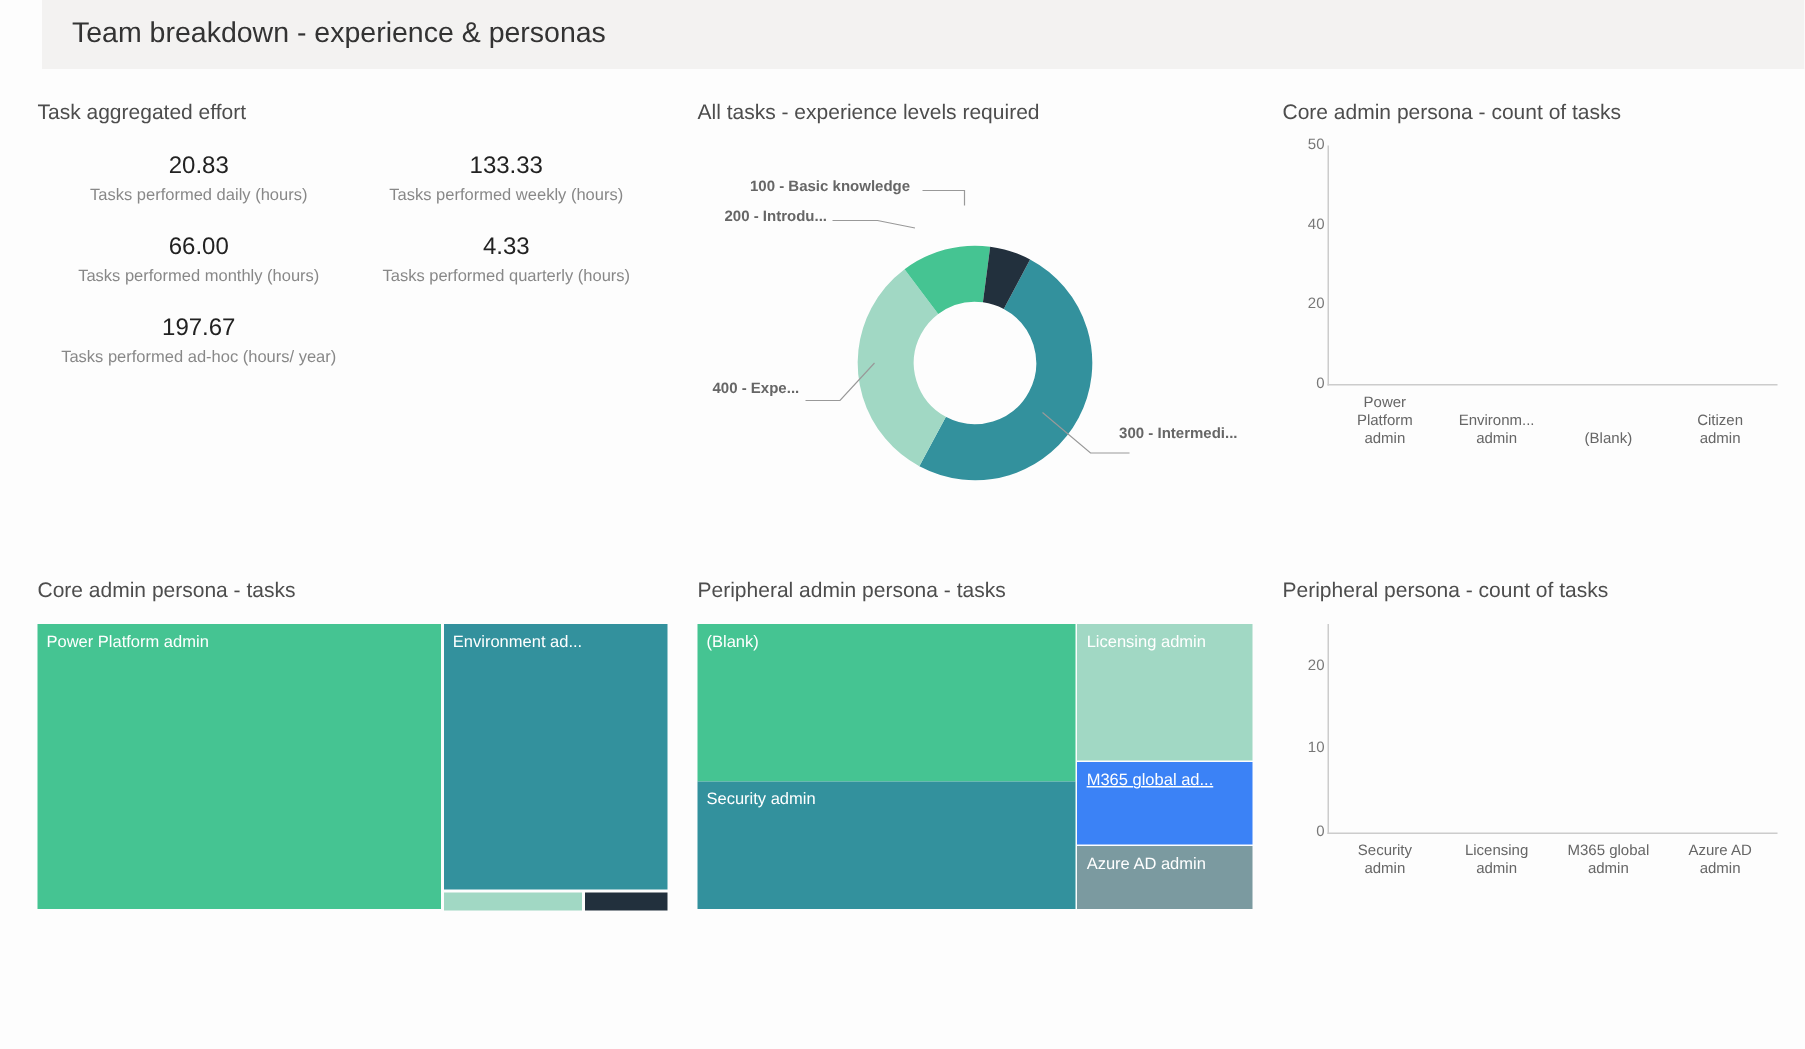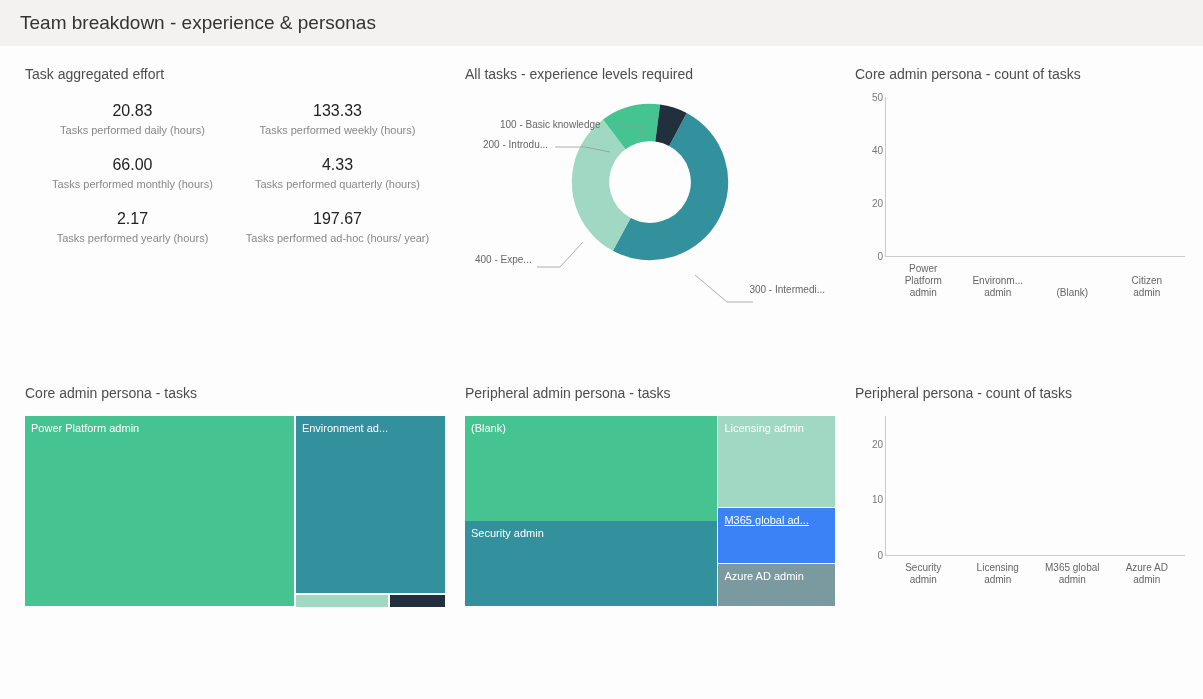--- a/index.html
+++ b/index.html
@@ -9,20 +9,21 @@
   color: #333;
   width: 1203px;
   height: 699px;
 }
 .header {
   background: #f3f2f1;
   padding: 12px 20px;
   font-size: 19px;
   font-weight: 400;
   color: #333;
+  margin-left: 28px;
 }
 .dashboard {
   padding: 20px 25px 10px 25px;
   display: grid;
   grid-template-columns: 420px 370px 330px;
   grid-template-rows: 315px 260px;
   gap: 4px 20px;
 }
 .tile { position: relative; }
 .tile-title {
@@ -38,21 +39,21 @@
   grid-template-columns: 1fr 1fr;
   grid-template-rows: repeat(3, 1fr);
   gap: 20px 10px;
   padding: 5px 10px 0 10px;
 }
 .metric { text-align: center; }
 .metric-value { font-size: 16px; color: #222; font-weight: 400; }
 .metric-label { font-size: 11px; color: #888; margin-top: 4px; }
 
 
-.donut-wrap { display:flex; justify-content:center; align-items:flex-start; height:230px; position:relative; }
+.donut-wrap { display:flex; justify-content:center; align-items:flex-end; height:230px; position:relative;font-weight:bold; }
 .donut-label { font-size: 10px; color: #666; position: absolute; }
 
 
 .bar-chart { position:relative; height:230px; padding-left:30px; }
 .bar-chart-small { height:205px; }
 .y-tick { position:absolute; font-size:10px; color:#777; text-align:right; width:25px; left:-28px; transform:translateY(-50%); }
 .bars { display:flex; align-items:flex-end; height:100%; gap:14px; padding:0 8px;}
 .bar-col { flex:1; display:flex; flex-direction:column; align-items:center; }
 .bar { width:100%; background:#45c492; }
 .bar-label { font-size:10px; color:#666; text-align:center; margin-top:6px; line-height:1.2; max-width:60px; word-wrap:break-word;}
@@ -82,24 +83,20 @@
         <div class="metric-value">133.33</div>
         <div class="metric-label">Tasks performed weekly (hours)</div>
       </div>
       <div class="metric">
         <div class="metric-value">66.00</div>
         <div class="metric-label">Tasks performed monthly (hours)</div>
       </div>
       <div class="metric">
         <div class="metric-value">4.33</div>
         <div class="metric-label">Tasks performed quarterly (hours)</div>
-      </div>
-      <div class="metric">
-        <div class="metric-value">2.17</div>
-        <div class="metric-label">Tasks performed yearly (hours)</div>
       </div>
       <div class="metric">
         <div class="metric-value">197.67</div>
         <div class="metric-label">Tasks performed ad-hoc (hours/ year)</div>
       </div>
     </div>
   </div>
 
   <div class="tile">
     <div class="tile-title">All tasks - experience levels required</div>

